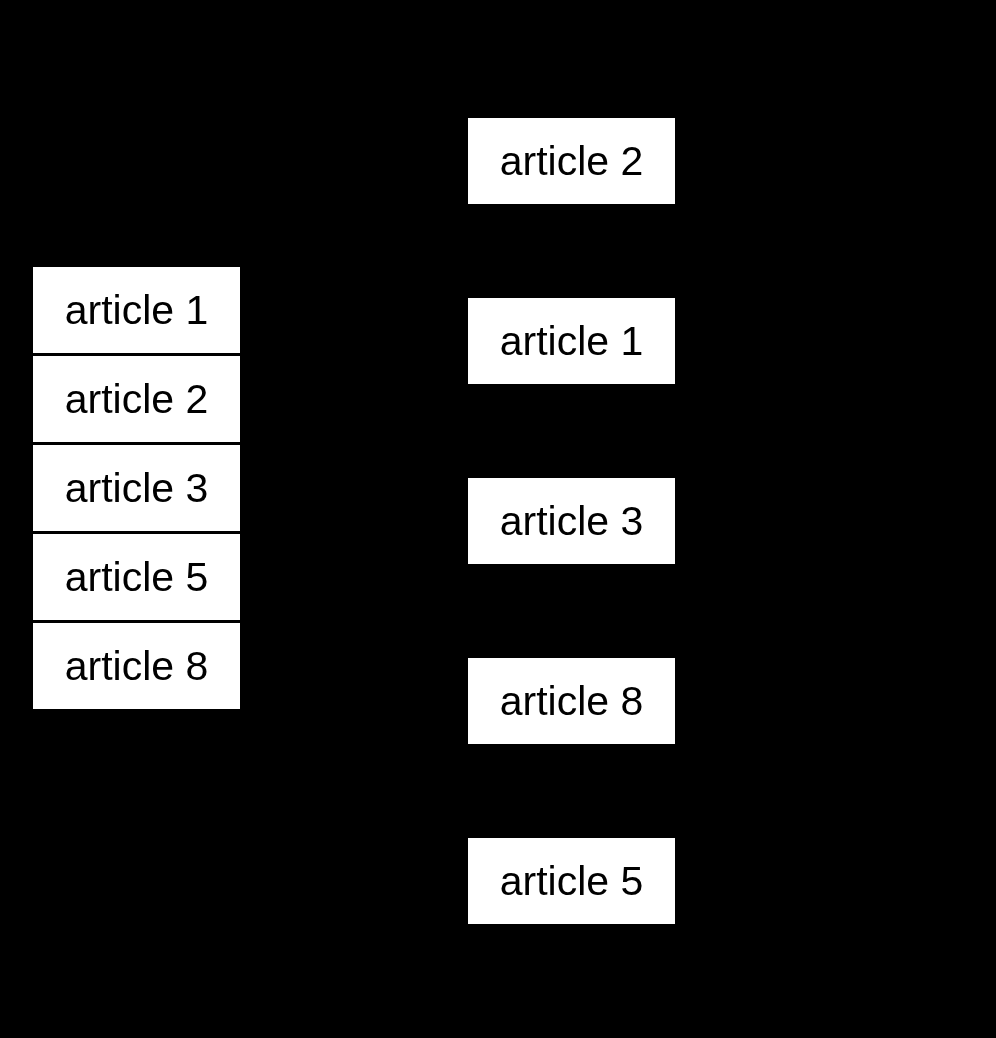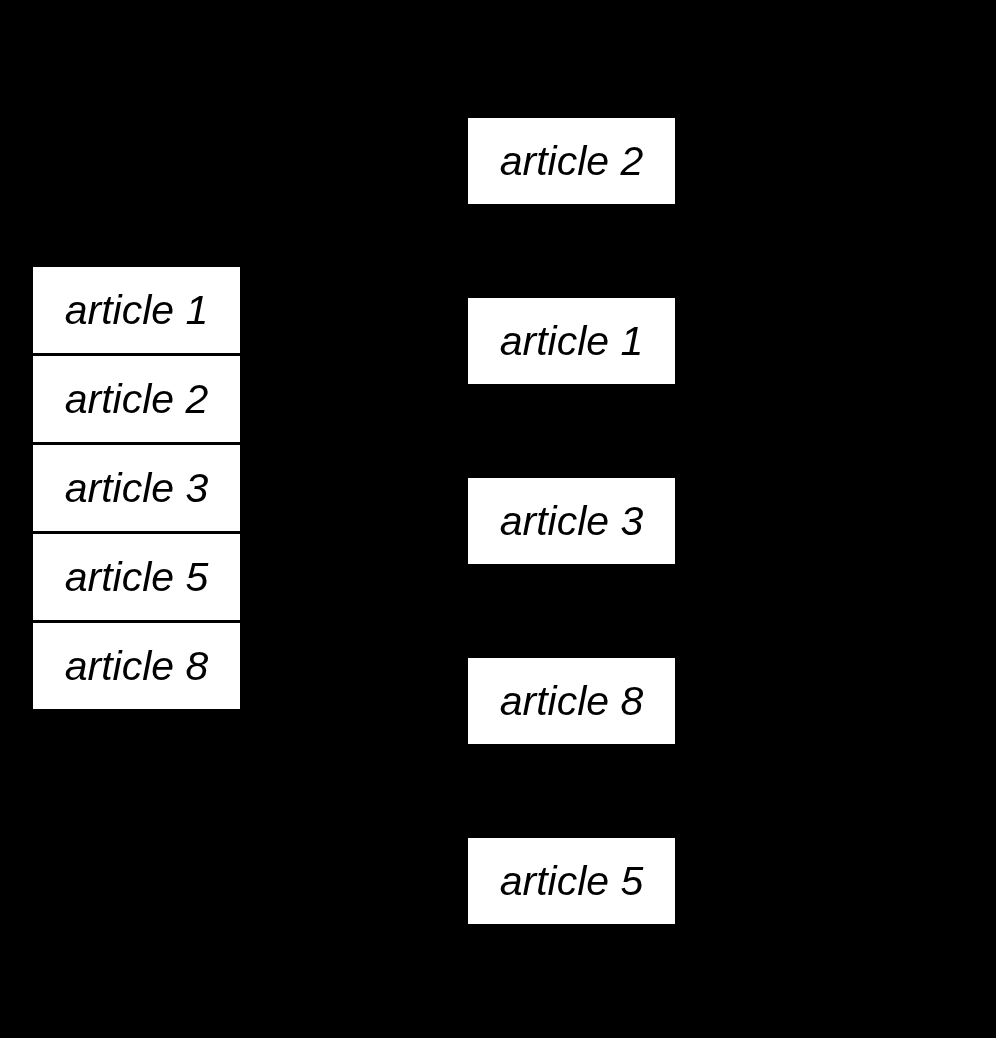--- a/index.html
+++ b/index.html
@@ -41,21 +41,20 @@
   .cell, .box {
     height: 86px;
     background: var(--box-bg, #fff);
     color: var(--box-text, #000);
     display: flex;
     align-items: center;
     justify-content: center;
     font-size: 41px;
     line-height: 1;
     white-space: nowrap;
-    font-style: italic;
   }
 </style>
 </head>
 <body style="--background: #000000; --box-bg: #ffffff; --box-text: #000000; --divider: #000000;">
 
 <div class="stage">
 
   <div class="left-list">
     <div class="cell">article 1</div>
     <div class="cell">article 2</div>

